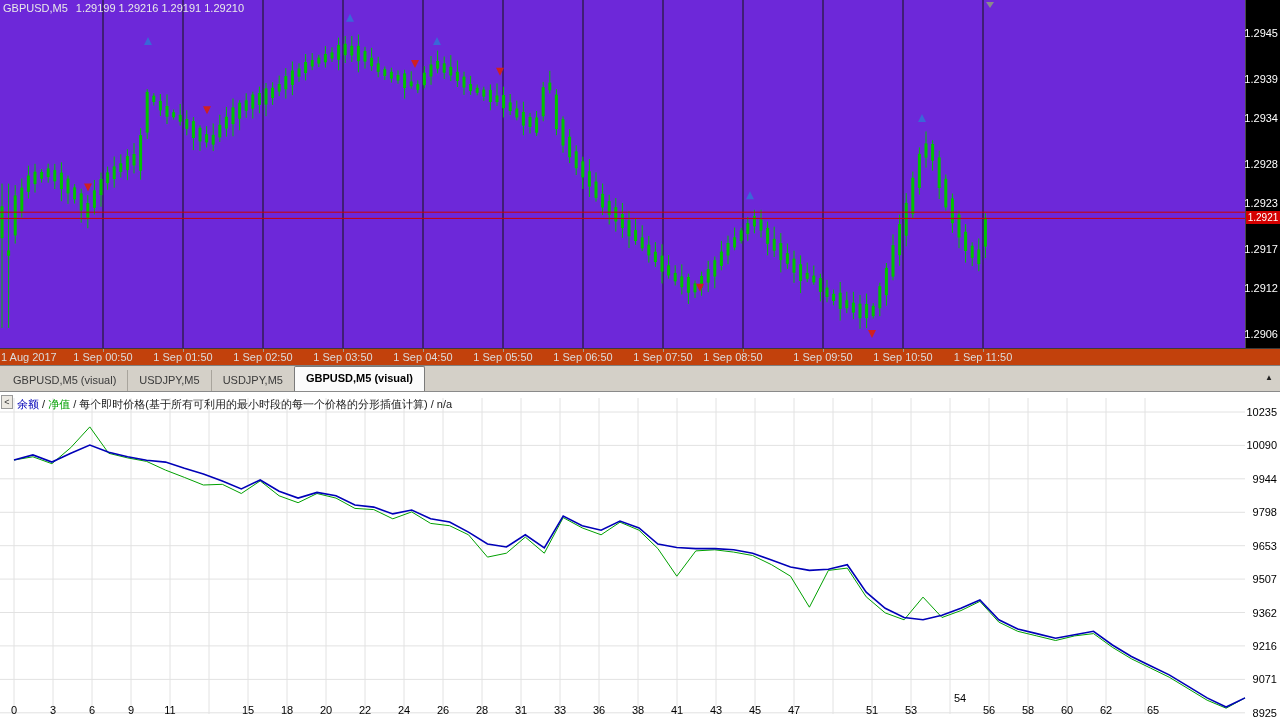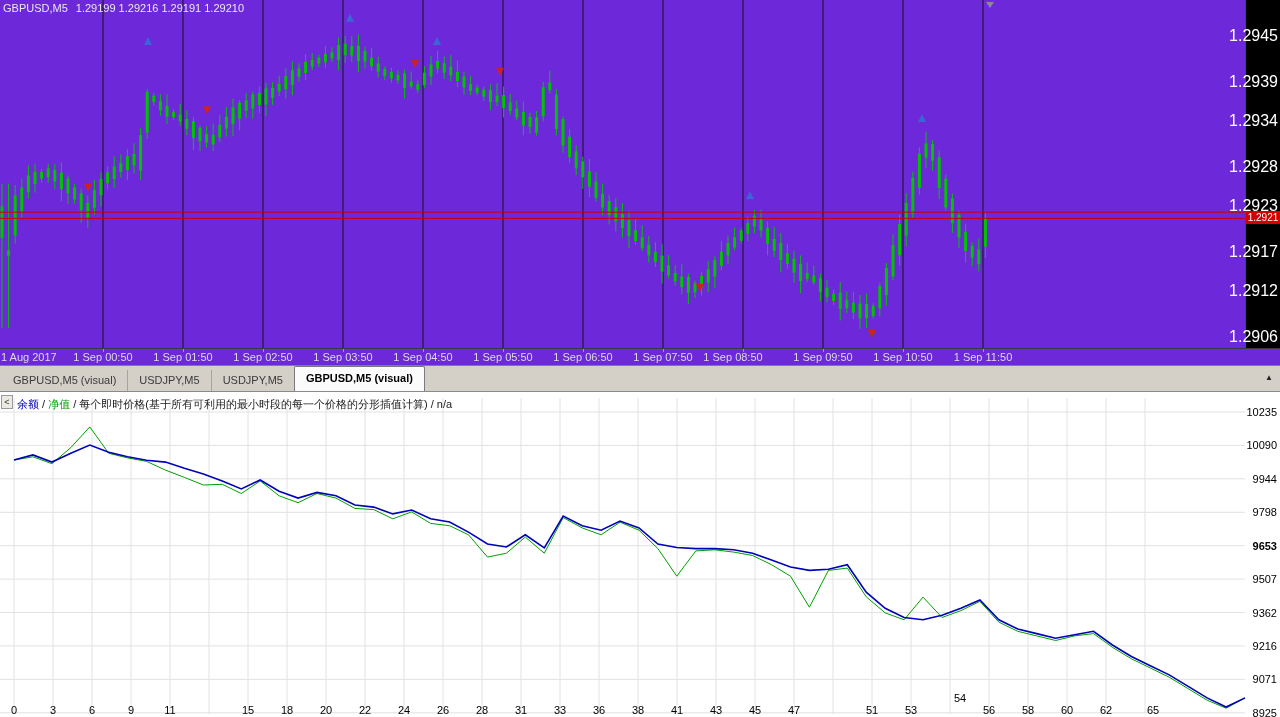--- a/index.html
+++ b/index.html
@@ -5,26 +5,26 @@
   html,body{margin:0;padding:0;background:#fff;}
   .screen{position:relative;width:1280px;height:717px;overflow:hidden;
           font-family:"Liberation Sans",sans-serif;background:#fff;-webkit-font-smoothing:none;}
 
   
   .chart-top{position:absolute;left:0;top:0;width:1280px;height:348px;background:#6d28d9;}
   .chart-canvas{position:absolute;left:0;top:0;}
   .chart-title{position:absolute;left:3px;top:2px;font-size:11px;color:#e9e9e9;white-space:nowrap;}
   .chart-title b{font-weight:normal;margin-right:8px;}
   .price-scale{position:absolute;right:0;top:0;width:34px;height:348px;background:#000;border-left:1px solid #4a4a4a;}
-  .price-label{position:absolute;right:2px;font-size:16px;color:#fff;white-space:nowrap;}
+  .price-label{position:absolute;right:2px;font-size:11px;color:#fff;white-space:nowrap;}
   .price-tag{position:absolute;left:0;right:0;height:13px;line-height:13px;background:#d40000;color:#fff;
              font-size:10px;text-align:center;}
 
   
-  .time-axis{position:absolute;left:0;top:348px;width:1280px;height:16px;background:#6d28d9;border-top:1px solid #3c3c3c;}
+  .time-axis{position:absolute;left:0;top:348px;width:1280px;height:16px;background:#c2410c;border-top:1px solid #3c3c3c;}
   .time-label{position:absolute;top:2px;font-size:11px;color:#dcdcdc;white-space:nowrap;}
   .time-label.centered{transform:translateX(-50%);}
   .time-tick{position:absolute;top:0;width:1px;height:3px;background:#9a9a9a;}
 
   
   .tab-bar{position:absolute;left:0;top:365px;width:1280px;height:26px;background:#d4d0c8;
            border-top:1px solid #808080;display:flex;align-items:flex-end;padding-left:2px;box-sizing:border-box;}
   .tab{height:21px;line-height:21px;padding:0 11px;font-size:11px;color:#3a3a3a;background:#d4d0c8;
        border-right:1px solid #a8a49c;white-space:nowrap;cursor:default;}
   .tab.active{height:24px;line-height:23px;background:#fbfbfb;color:#000;font-weight:bold;
@@ -482,21 +482,21 @@
         </g>
         <polyline points="14.0,68.0 32.9,64.8 51.9,71.7 70.8,55.6 89.8,34.9 108.7,61.3 127.6,65.9 146.6,69.4 165.5,78.1 184.4,85.4 203.4,93.0 222.3,92.3 241.3,101.5 260.2,88.9 279.1,103.8 298.1,110.7 317.0,101.5 336.0,106.1 354.9,116.4 373.8,117.6 392.8,126.8 411.7,119.9 430.6,131.4 449.6,133.7 468.5,142.8 487.5,165.1 506.4,161.2 525.3,145.1 544.3,161.2 563.2,125.6 582.2,135.9 601.1,142.8 620.0,130.2 639.0,138.2 657.9,156.6 676.8,184.2 695.8,158.9 714.7,157.8 733.7,160.1 752.6,163.5 771.5,172.7 790.5,184.2 809.4,215.2 828.4,178.4 847.3,176.1 866.2,204.8 885.2,220.9 904.1,227.8 923.0,205.1 942.0,225.5 960.9,218.6 979.9,209.4 998.8,230.1 1017.7,239.3 1036.7,243.9 1055.6,248.5 1074.6,243.9 1093.5,241.6 1112.4,255.3 1131.4,266.8 1150.3,276.0 1169.2,285.2 1188.2,296.7 1207.1,308.2 1226.1,316.2 1245.0,305.9" fill="none" stroke="#00A000" stroke-width="1"></polyline>
         <polyline points="14.0,68.0 32.9,62.9 51.9,70.1 70.8,61.3 89.8,53.1 108.7,60.2 127.6,64.8 146.6,68.2 165.5,70.1 184.4,76.3 203.4,82.0 222.3,88.9 241.3,96.9 260.2,88.0 279.1,99.2 298.1,106.1 317.0,100.4 336.0,103.8 354.9,113.0 373.8,115.1 392.8,121.9 411.7,118.0 430.6,126.8 449.6,130.0 468.5,140.1 487.5,152.0 506.4,155.0 525.3,142.8 544.3,155.9 563.2,124.0 582.2,133.7 601.1,138.2 620.0,129.1 639.0,135.9 657.9,152.0 676.8,155.5 695.8,156.6 714.7,156.6 733.7,157.8 752.6,161.2 771.5,168.1 790.5,175.0 809.4,178.4 828.4,177.3 847.3,172.7 866.2,200.2 885.2,216.3 904.1,225.5 923.0,227.8 942.0,223.2 960.9,216.3 979.9,208.0 998.8,227.8 1017.7,237.0 1036.7,241.6 1055.6,246.2 1074.6,242.7 1093.5,239.3 1112.4,253.0 1131.4,264.5 1150.3,273.7 1169.2,282.9 1188.2,294.4 1207.1,305.9 1226.1,315.0 1245.0,305.9" fill="none" stroke="#0000B8" stroke-width="1.6"></polyline>
       </svg>
     <button class="collapse-btn">&lt;</button>
     <div class="tester-legend" id="tester-legend"><span style="color: rgb(0, 0, 184);">余额</span><span> / </span><span style="color: rgb(0, 160, 0);">净值</span><span> / </span><span style="color: rgb(26, 26, 26);">每个即时价格(基于所有可利用的最小时段的每一个价格的分形插值计算)</span><span> / </span><span style="color: rgb(26, 26, 26);">n/a</span></div>
   <div class="ty-label" style="top: 14px;">10235</div>
       <div class="ty-label" style="top: 47.42px;">10090</div>
       <div class="ty-label" style="top: 80.84px;">9944</div>
       <div class="ty-label" style="top: 114.26px;">9798</div>
-      <div class="ty-label" style="top: 147.68px; font-weight: bold;">9653</div>
+      <div class="ty-label" style="top: 147.68px;">9653</div>
       <div class="ty-label" style="top: 181.1px;">9507</div>
       <div class="ty-label" style="top: 214.52px;">9362</div>
       <div class="ty-label" style="top: 247.94px;">9216</div>
       <div class="ty-label" style="top: 281.36px;">9071</div>
       <div class="ty-label" style="top: 314.78px;">8925</div>
       <div class="tx-label" style="left: 14px; top: 312px;">0</div>
       <div class="tx-label" style="left: 53px; top: 312px;">3</div>
       <div class="tx-label" style="left: 92px; top: 312px;">6</div>
       <div class="tx-label" style="left: 131px; top: 312px;">9</div>
       <div class="tx-label" style="left: 170px; top: 312px;">11</div>

